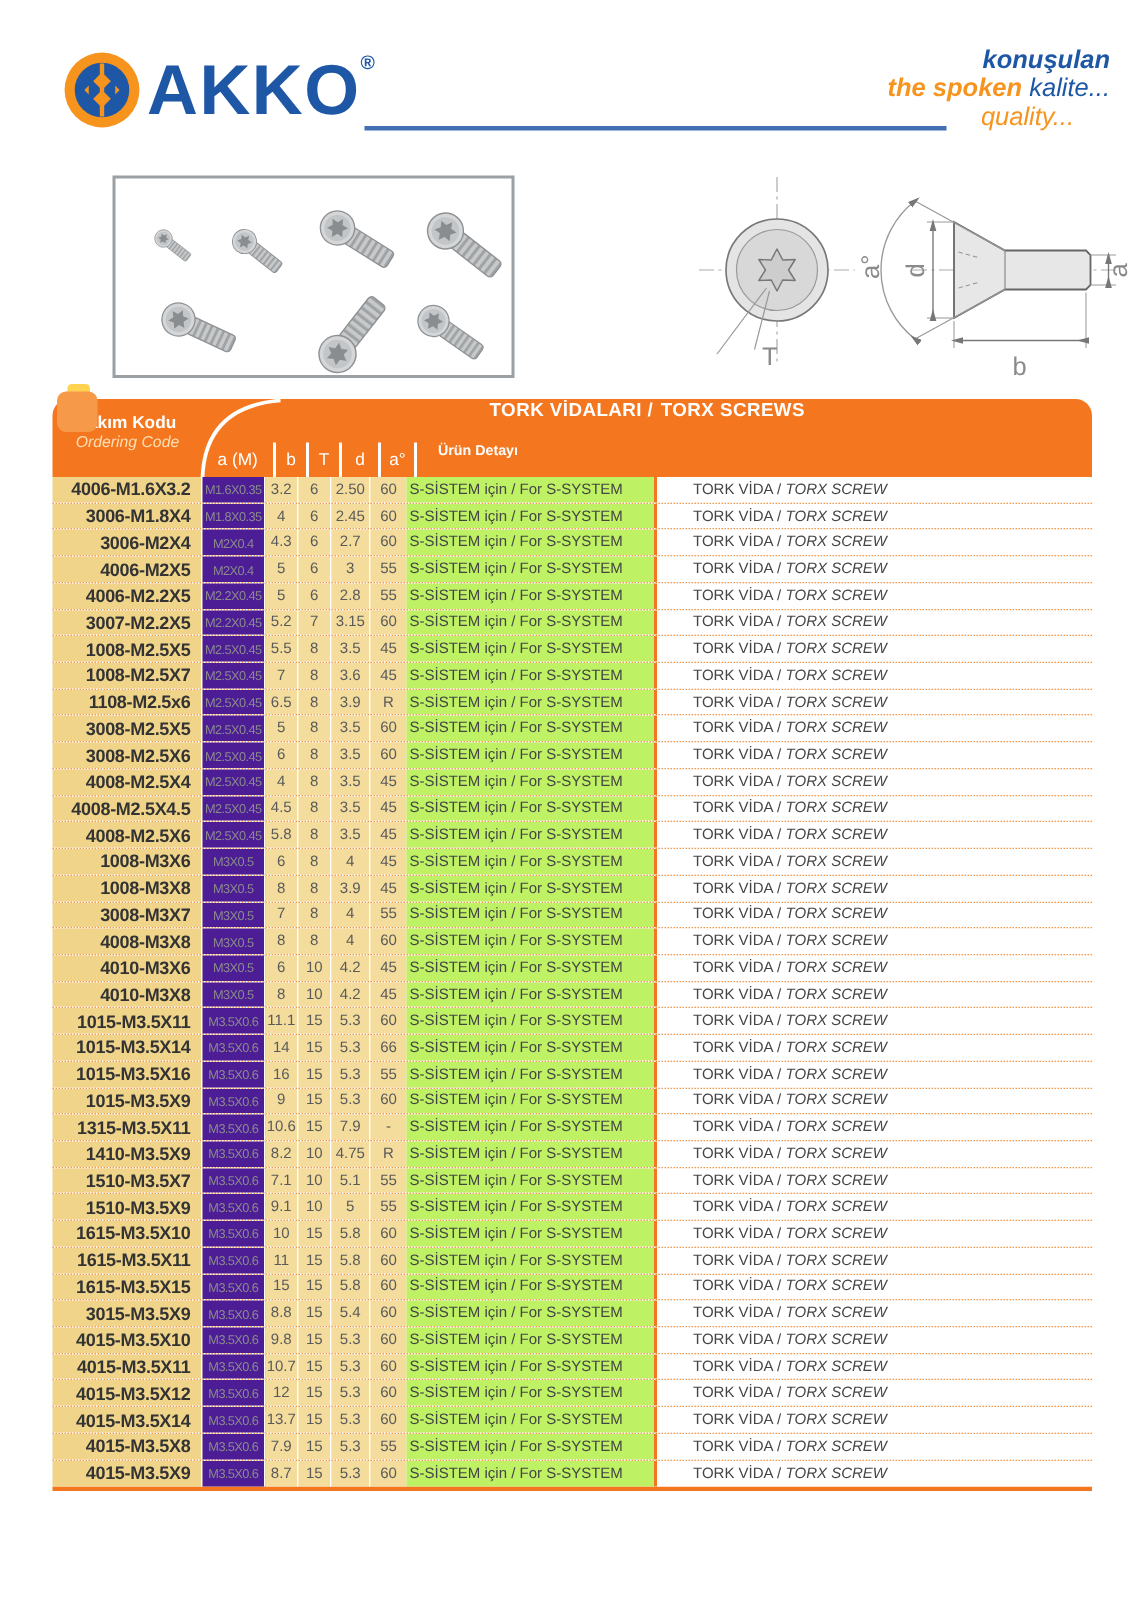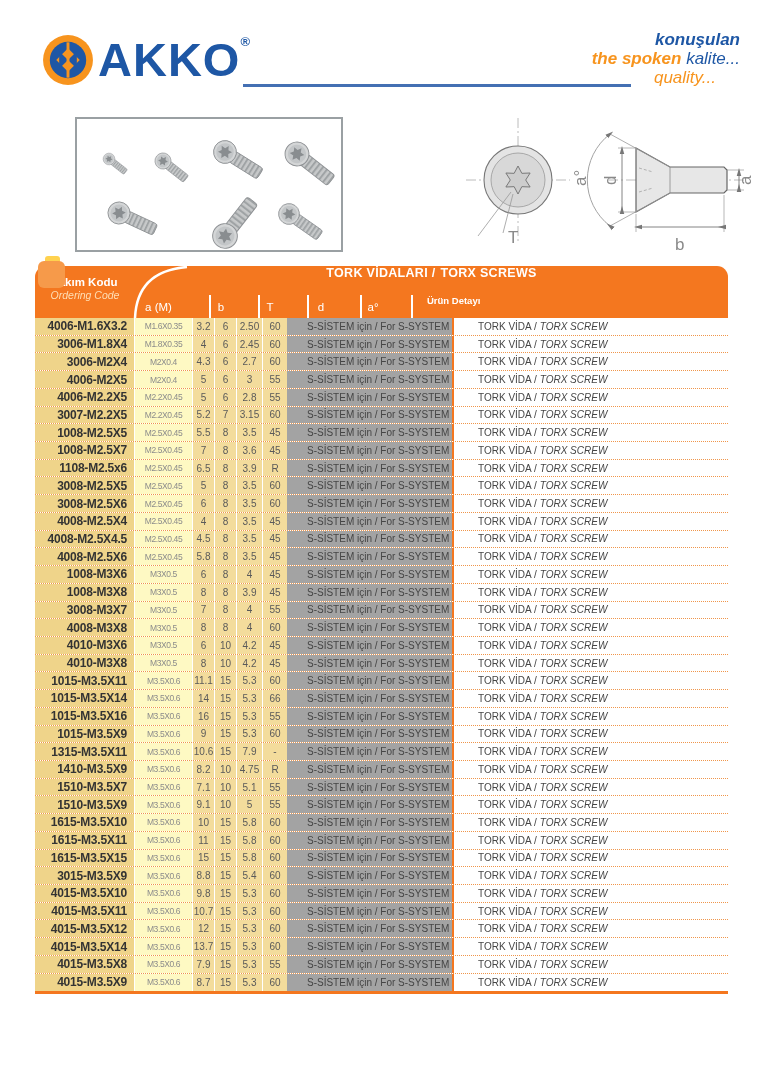--- a/index.html
+++ b/index.html
@@ -29,41 +29,41 @@
   .tab-yellow { position:absolute; left:10px; top:-10px; width:15px; height:14px; background:#FFD24F; border-radius:3px; z-index:2; }
   .tab-orange { position:absolute; left:3px; top:-5px; width:27px; height:27px; background:#F69A4A; border-radius:6px; z-index:3; }
   .thead { position:relative; height:52px; background:#F4771F; border-radius:11px 11px 0 0; display:flex; z-index:1; }
   .code-head { width:100px; padding-top:10px; text-align:center; color:#fff; }
   .code-head .tr { font-size:11.5px; font-weight:bold; line-height:13px; }
   .code-head .en { font-size:10.5px; font-style:italic; color:#FFDFB5; line-height:12px; }
   .right-head { flex:1; display:flex; flex-direction:column; }
   .title-row { height:29px; display:flex; justify-content:center; gap:5px;
                color:#fff; font-size:12.5px; font-weight:bold; letter-spacing:0.3px; }
   .title-row .it { }
-  .cols-row { flex:1; display:flex;gap:27px; }
+  .cols-row { flex:1; display:flex; }
   .hbox { border-left:2px solid #fff; display:flex; align-items:center; justify-content:center;
           color:#fff; font-size:11.5px; }
   .hb-am { width:47px; border-left:none; } .hb-b { width:22px; } .hb-t { width:22px; }
   .hb-d { width:26px; } .hb-adeg { width:24px; }
   .detail-head { flex:1; border-left:2px solid #fff; padding:1px 0 0 14px; color:#fff; }
   .detail-head .tr { font-size:9.5px; font-weight:bold; line-height:10.5px; }
   .detail-head .en { font-size:9px; font-style:italic; color:#FBD4A3; line-height:10px; }
   .head-curve { position:absolute; left:0; top:0; width:693px; height:52px; pointer-events:none; }
   
   .trow { height:17.72px; display:flex; align-items:stretch; border-bottom:1px dotted #F0964B; }
   .trow:last-child { border-bottom:none; }
   .c { display:flex; align-items:center; justify-content:center; }
   .col-code { width:100px; justify-content:flex-end; padding-right:7px; background:#EFD48A;
               border-right:1.5px solid #fff; font-weight:bold; font-size:12px; color:#333; letter-spacing:-0.2px; }
-  .col-am   { width:58px; background:#fef9c3; border-right:1.5px solid #fff;
+  .col-am   { width:42px; background:#4c1d95; border-right:1.5px solid #fff;
               font-size:8.5px; color:#8B8B8B; letter-spacing:-0.4px; }
   .col-b, .col-t, .col-d, .col-adeg { background:#F3DC9C; border-right:1.5px solid #fff; font-size:10px; color:#5A5A5A; }
   .col-b { width:22px; } .col-t { width:22px; } .col-d { width:26px; }
   .col-adeg { width:24px; border-right:none; }
-  .col-det1 { width:165px; justify-content:flex-start; padding-left:20px; font-size:10px; color:#454545; background:#a3a3a3; }
+  .col-det1 { width:165px; justify-content:flex-start; padding-left:2px; font-size:10px; color:#454545; background:#bef264; }
   .col-det2 { flex:1; border-left:2px solid #F4771F; justify-content:flex-start; padding-left:24px;
               font-size:10px; color:#454545; background:#fff; }
   .col-det2 i { font-style:italic; margin-left:3px; }
   .tbottom { height:3px; background:#F4771F; }
 </style>
 </head>
 <body>
 
 <div class="logo">
   <svg viewBox="0 0 50 50">

